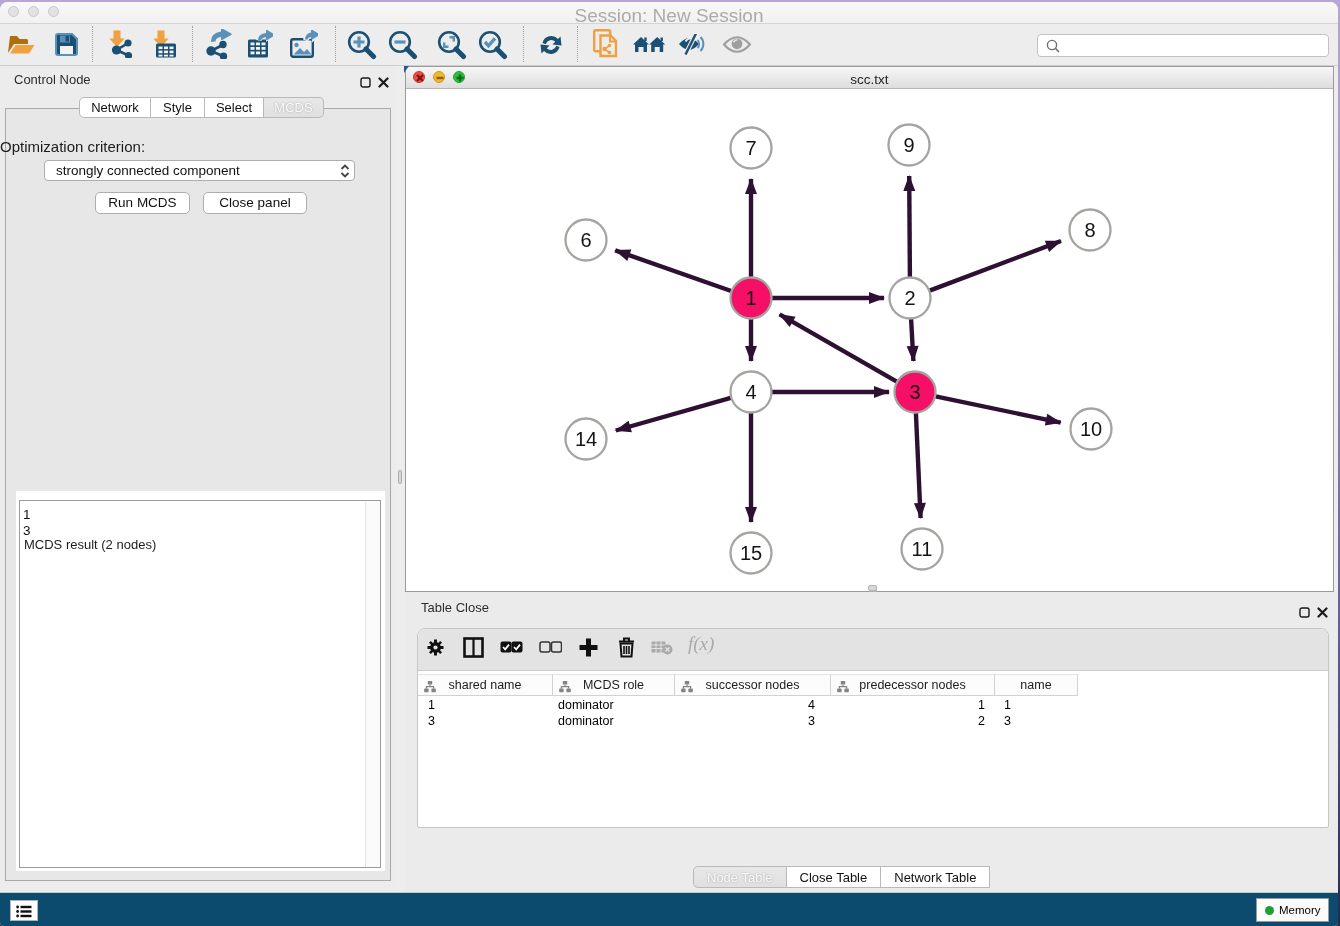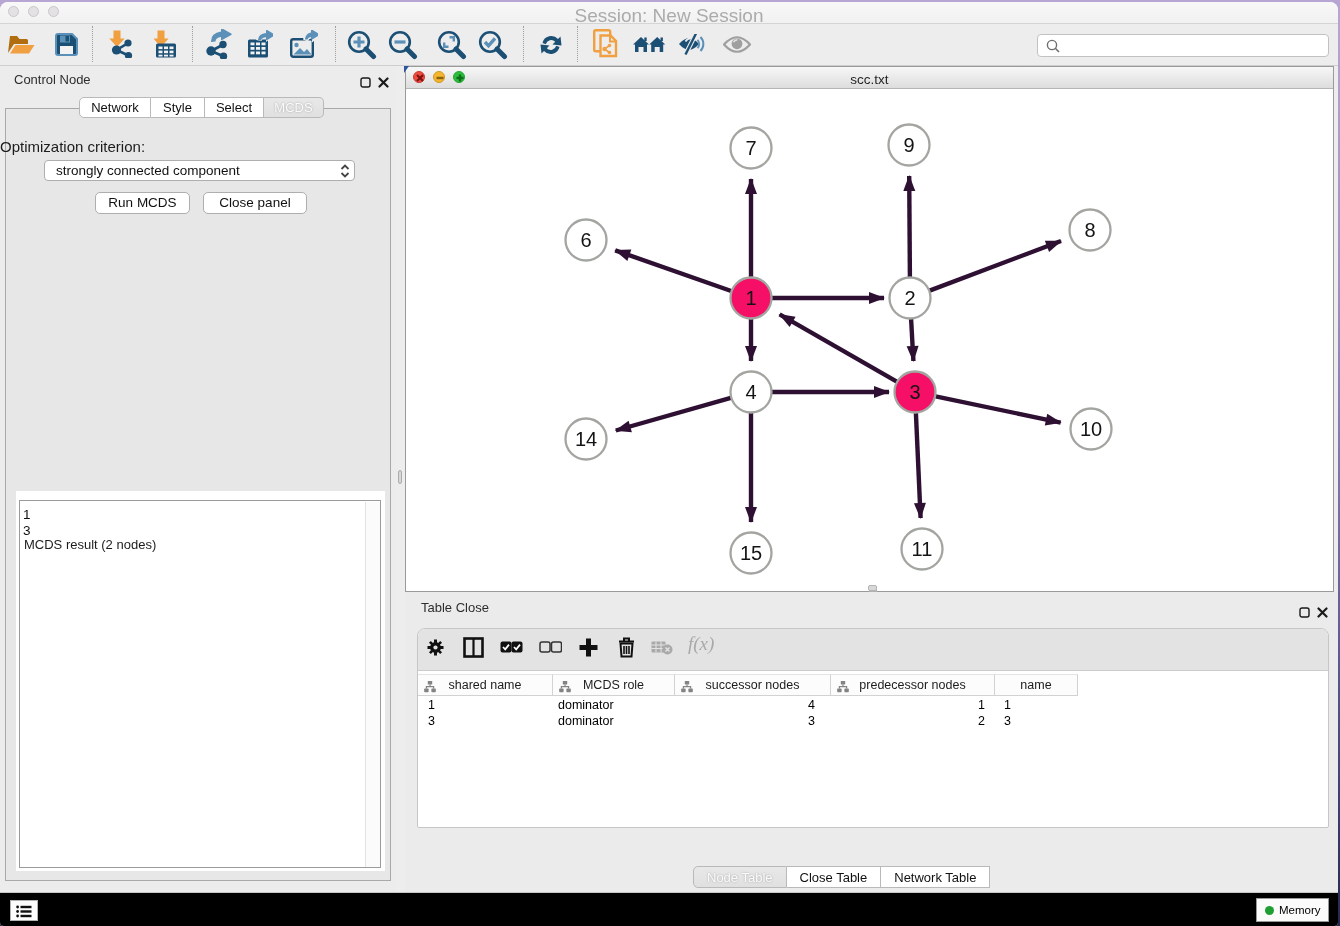--- a/index.html
+++ b/index.html
@@ -38,21 +38,21 @@
 #tptitle { position:absolute; left:16px; top:8px; font-size:13px; color:#2d2d2d; }
 #tcontainer { position:absolute; left:12px; top:36px; width:912px; height:200px; background:#fff; border:1px solid #c6c6c6; border-radius:8px 8px 2px 2px; }
 #ttoolbar { position:absolute; left:0; top:0; width:910px; height:42px; background:#e3e3e3; border-bottom:1px solid #cbcbcb; border-radius:7px 7px 0 0; }
 #thead { position:absolute; left:0px; top:45px; height:22px; font-size:12.5px; color:#1c1c1c; }
 .th { position:absolute; top:0; height:22px; border-right:1px solid #d2d2d2; border-top:1px solid #e4e4e4; border-bottom:1px solid #d2d2d2; background:#fcfcfc; text-align:center; line-height:21px; }
 .td { position:absolute; font-size:12.5px; color:#000; height:16px; line-height:16px; }
 .btabs { position:absolute; display:flex; font-size:13px; color:#111; }
 .btab { background:#fff; border:1px solid #b9b9b9; border-left:none; padding:0 13px; height:22px; line-height:21px; }
 .btab.first { border-left:1px solid #b9b9b9; border-radius:5px 0 0 5px; background:linear-gradient(#e8e8e8,#e0e0e0); color:#fbfbfb; text-shadow:0 0 2px #9f9f9f;text-align:center; }
 .btab.last { border-radius:0 5px 5px 0;margin-top:43px; }
-#statusbar { position:absolute; left:0; top:890px; width:1338px; height:34px; background:#000000; border-top:1px solid #c6c6c6; border-radius:0 0 4px 4px; }
+#statusbar { position:absolute; left:0; top:890px; width:1338px; height:34px; background:#0c4a6e; border-top:1px solid #c6c6c6; border-radius:0 0 4px 4px; }
 #listbtn { position:absolute; left:10px; top:7px; width:28px; height:21px; background:#fdfdfd; border:1px solid #b3b3b3; }
 #membtn { position:absolute; left:1256px; top:5px; width:73px; height:24px; background:#fbfbfb; border:1px solid #989898; font-size:11.5px; color:#000; }
 </style></head><body>
 <div id="win">
     <div id="titlebar">
 <div class="tl" style="left:8px"></div>
       <div class="tl" style="left:28px"></div>
       <div class="tl" style="left:48px"></div>
 <div id="wtitle">Session: New Session</div>
 </div>

